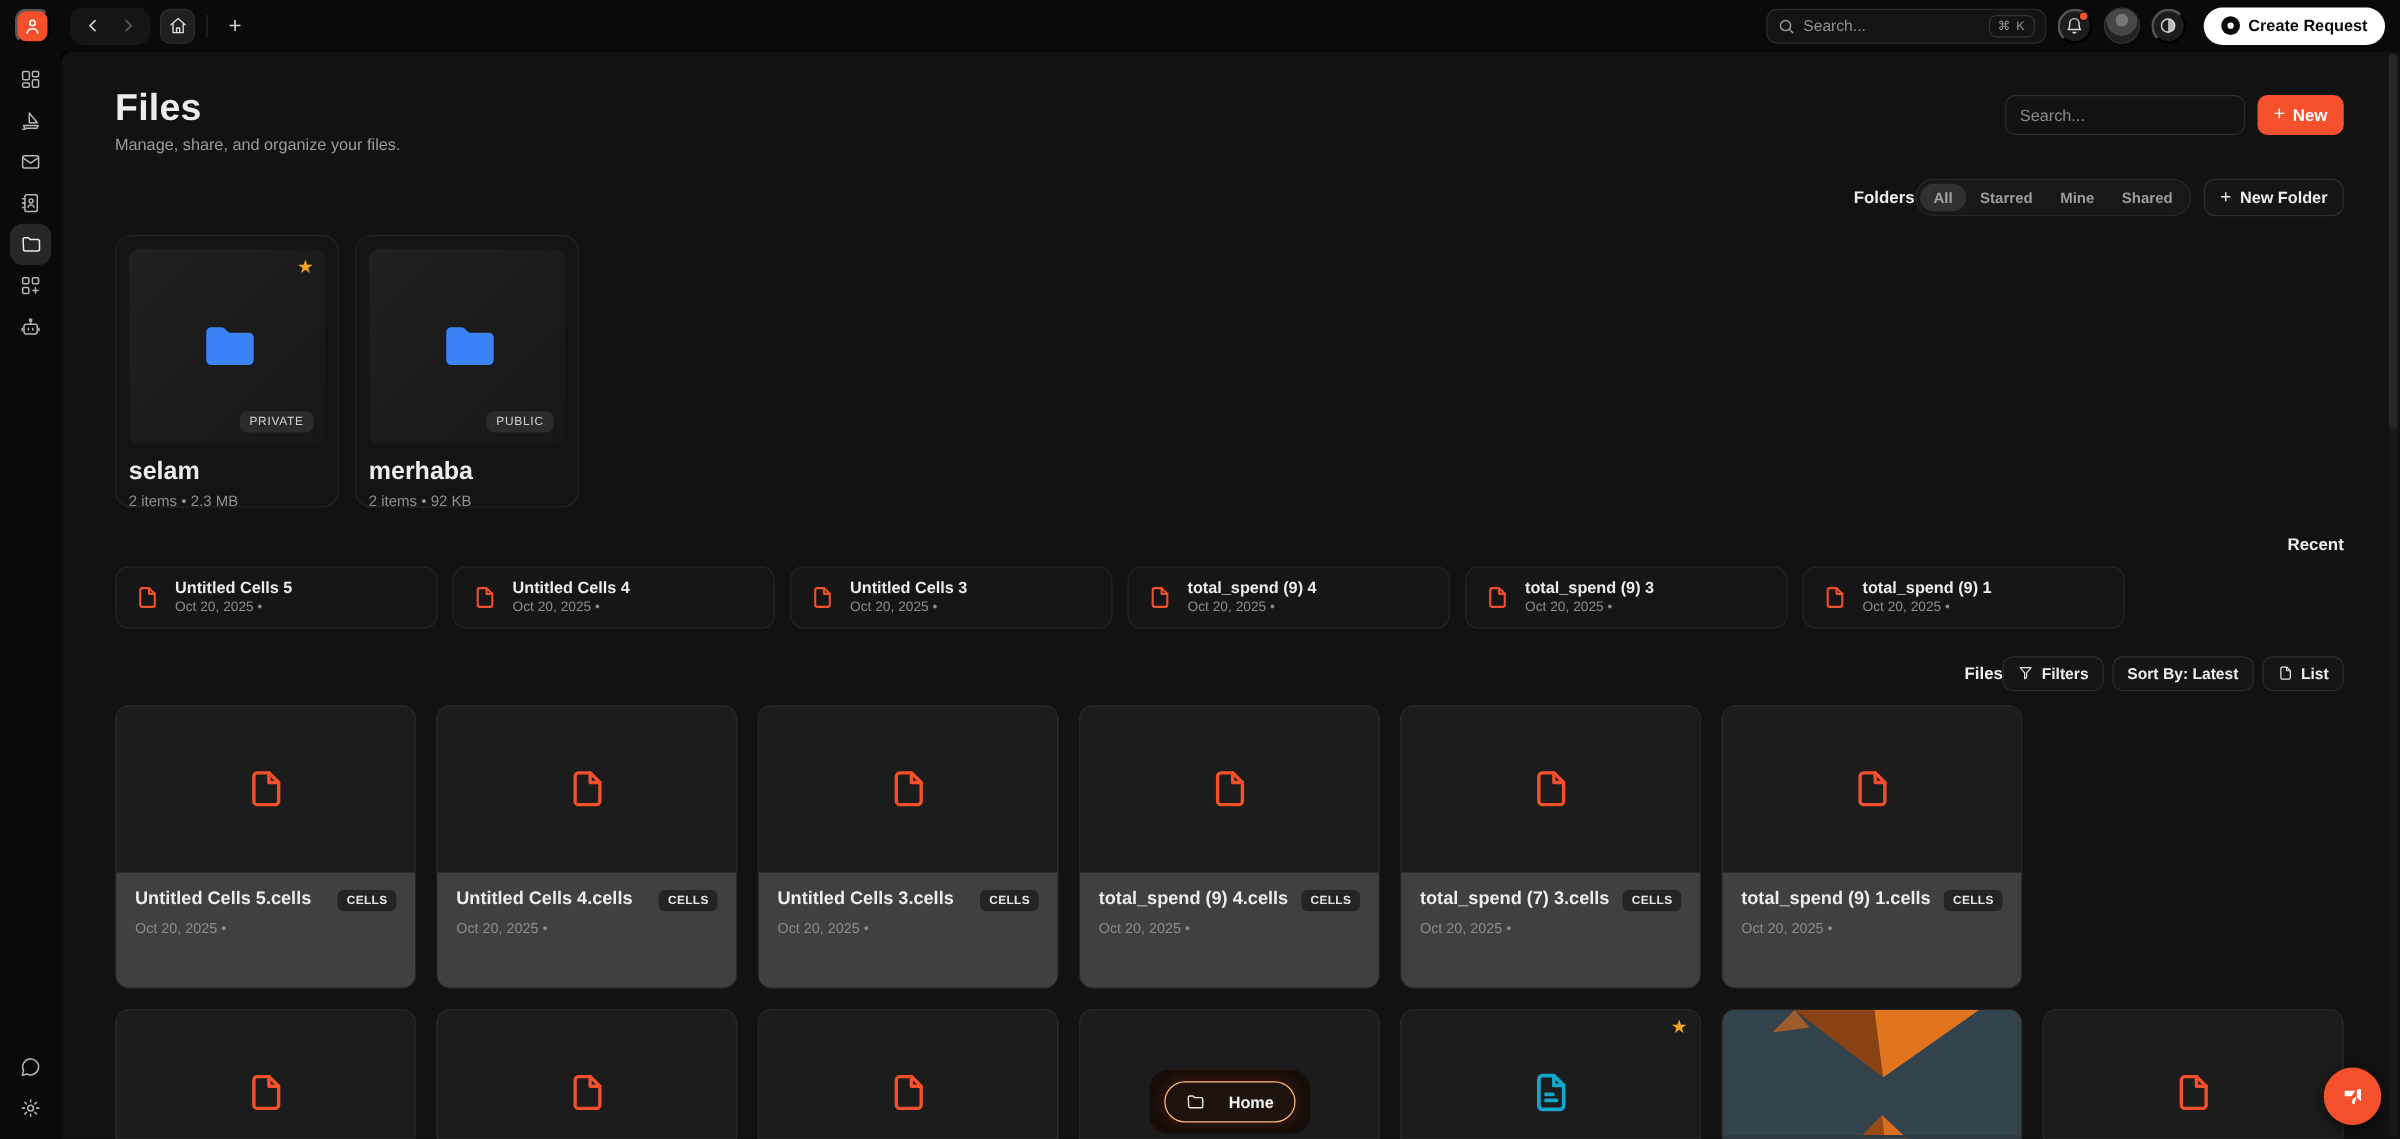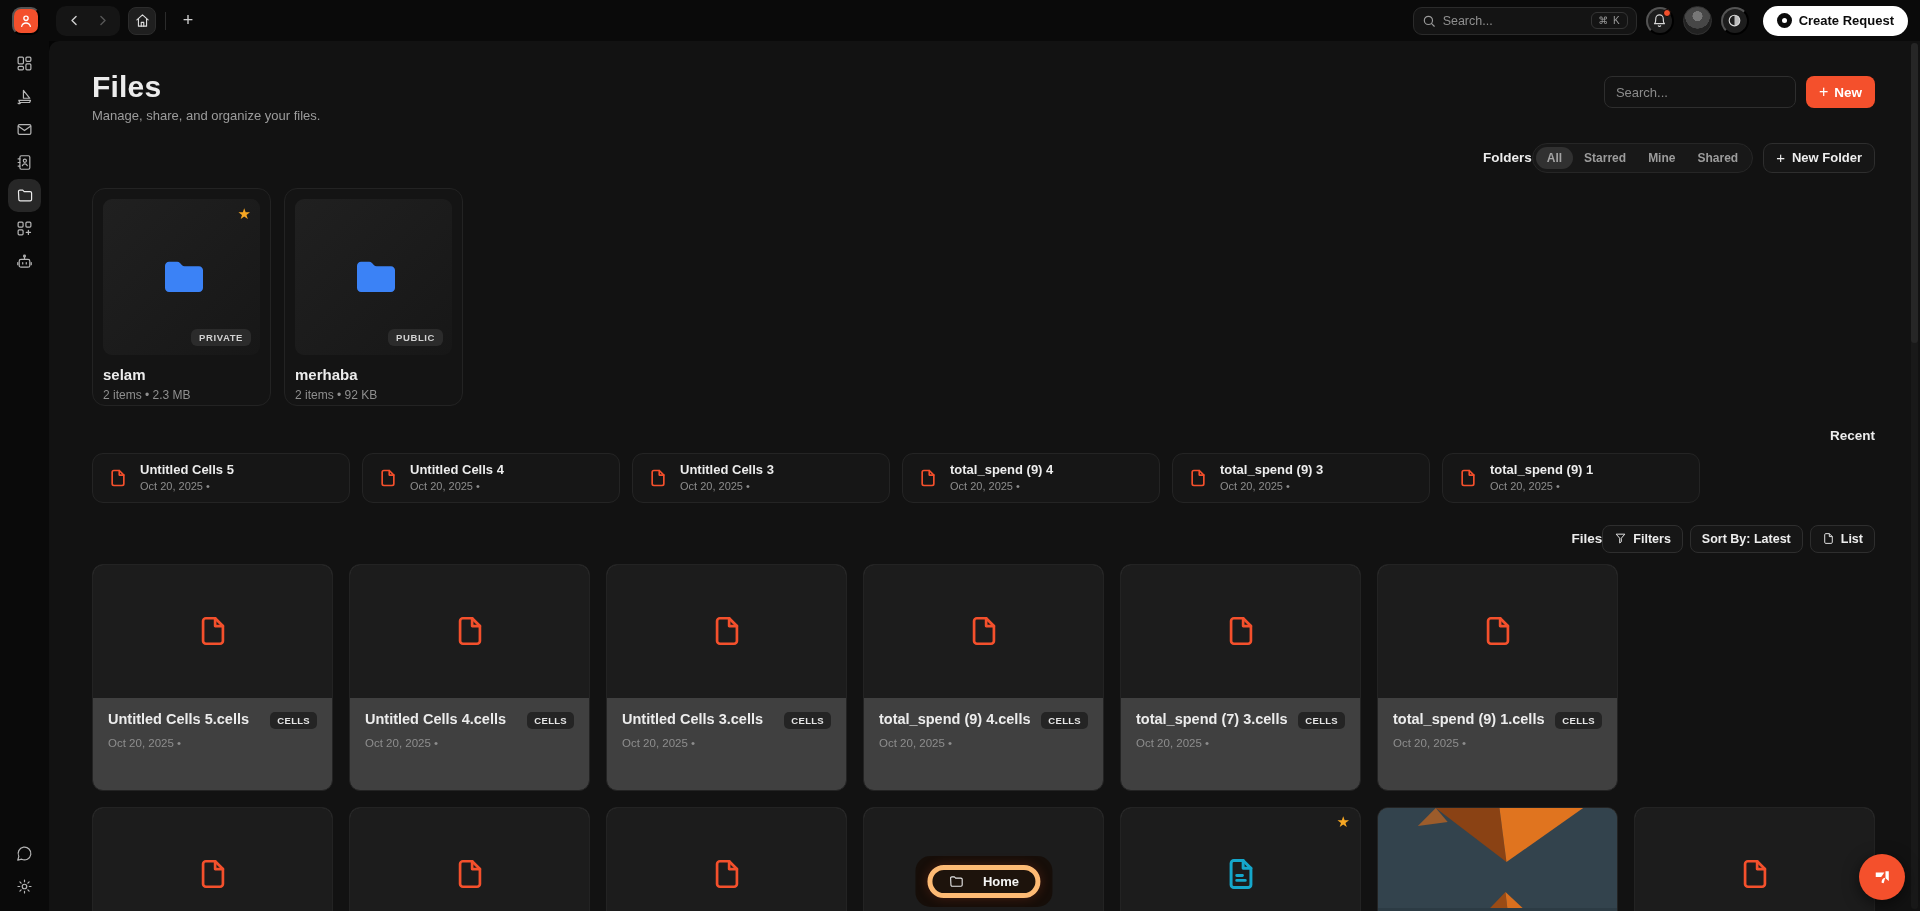--- a/index.html
+++ b/index.html
@@ -59,22 +59,22 @@
 .seg-item.active{background:#313131;color:#a3a3a3}
 .ghost-btn{height:30px;border:1px solid #2e2e2e;border-radius:9px;display:flex;align-items:center;gap:7px;padding:0 12px;font-size:13px;font-weight:700;color:#ededed;background:#161616;font-family:inherit}
 .ghost-btn .pl{font-size:15px;font-weight:400}
 .ghost-btn.sm{height:28px;font-size:12.5px;border-radius:8px;padding:0 11px;gap:6px}
 
 
 .folder-row{display:flex;gap:13px;margin-top:15px}
 .folder-card{width:179px;height:218px;background:#141414;border:1px solid #232323;border-radius:13px;padding:10px}
 .folder-thumb{width:100%;height:156px;background:linear-gradient(135deg,#202020,#171717);border-radius:9px;position:relative;display:flex;align-items:center;justify-content:center}
 .fstar{position:absolute;top:7px;right:9px;color:#f5a623;font-size:15px;line-height:1}
-.vis-badge{position:absolute;right:9px;bottom:9px;background:#2b2b2b;border-radius:6px;padding:3px 8px;font-size:9.5px;letter-spacing:.6px;color:#d2d2d2;font-weight:700}
-.folder-name{font-size:15px;font-weight:700;margin-top:11px}
+.vis-badge{position:absolute;right:9px;bottom:9px;background:#2b2b2b;border-radius:6px;padding:3px 8px;font-size:9.5px;letter-spacing:.6px;color:#d2d2d2;font-weight:400}
+.folder-name{font-size:20px;font-weight:700;margin-top:11px}
 .folder-meta{font-size:12px;color:#8f8f8f;margin-top:5px}
 
 
 .chip-row{display:flex;gap:12px;margin-top:10px}
 .chip{width:258px;height:50px;background:#161616;border:1px solid #242424;border-radius:11px;display:flex;align-items:center;gap:12px;padding:0 15px;flex:none}
 .chip-title{font-size:13px;font-weight:700;line-height:1.1}
 .chip-date{font-size:11px;color:#8d8d8d;margin-top:3px}
 
 
 .grid{display:grid;grid-template-columns:repeat(7,1fr);gap:16px;margin-top:11px}
@@ -82,21 +82,21 @@
 .fcard{background:#404040;border:1px solid #232323;border-radius:11px;overflow:hidden;position:relative;height:227px}
 .fthumb{height:133px;background:#1c1c1c;display:flex;align-items:center;justify-content:center;position:relative}
 .finfo{padding:13px 15px 0}
 .ftitle-row{display:flex;align-items:flex-start;justify-content:space-between;gap:8px}
 .ftitle{font-size:14.5px;font-weight:700;line-height:1.15}
 .fbadge{background:#242424;border-radius:5px;padding:3px 7px;font-size:9.5px;font-weight:700;color:#e6e6e6;letter-spacing:.3px;flex:none;margin-top:1px}
 .fdate{font-size:11.5px;color:#8d8d8d;margin-top:8px}
 .star-tr{position:absolute;top:6px;right:10px;color:#f5a623;font-size:15px;line-height:1;z-index:2}
 .img-thumb{position:absolute;inset:0;height:227px}
 .home-pop{position:absolute;left:50%;top:48px;transform:translateX(-50%);background:rgba(22,14,9,.94);border-radius:15px;padding:9px 12px;z-index:3}
-.home-pill{height:33px;border:5px solid #fdba74;border-radius:999px;background:#1d130c;display:flex;align-items:center;gap:20px;padding:0 16px;font-size:13px;font-weight:700;color:#f5f5f5;box-shadow:0 0 12px rgba(244,80,44,.22)}
+.home-pill{height:33px;border:1px solid #fdba74;border-radius:999px;background:#1d130c;display:flex;align-items:center;gap:20px;padding:0 16px;font-size:13px;font-weight:700;color:#f5f5f5;box-shadow:0 0 12px rgba(244,80,44,.22)}
 
 
 .fab{position:absolute;right:15px;bottom:11px;width:46px;height:46px;border-radius:50%;background:#f4502c;display:flex;align-items:center;justify-content:center;box-shadow:0 4px 16px rgba(0,0,0,.55);z-index:20;border:none}
 </style>
 </head>
 <body>
 
 <header class="topbar">
   <button class="user-btn">
     <span>

